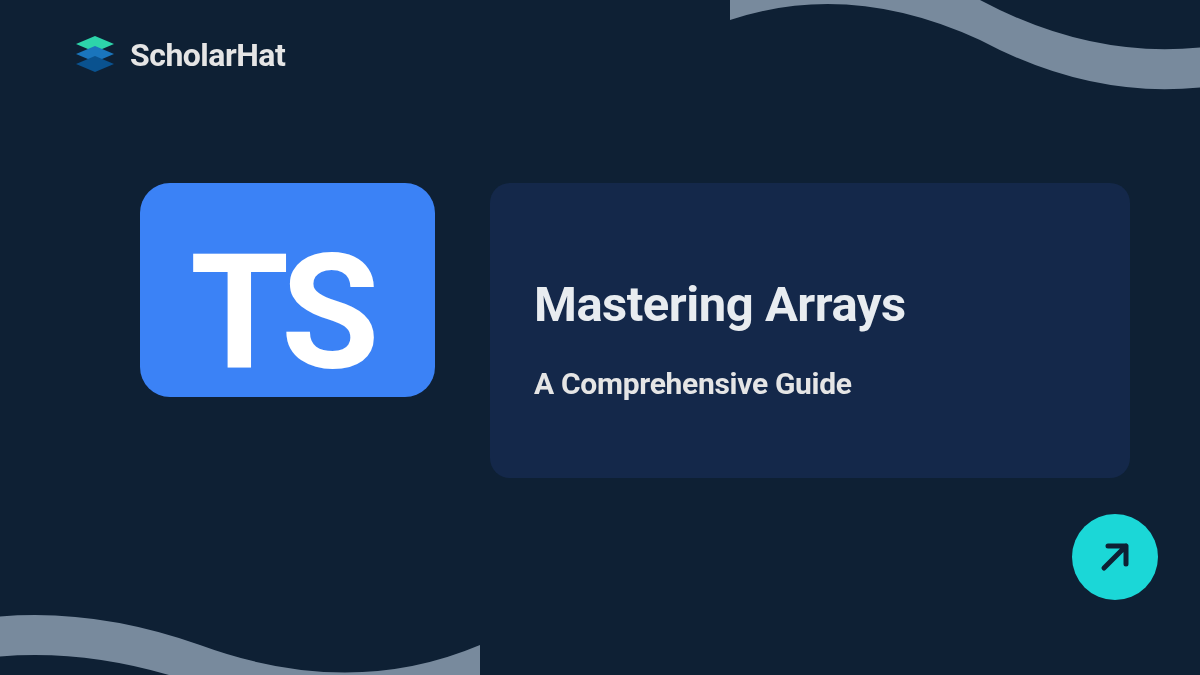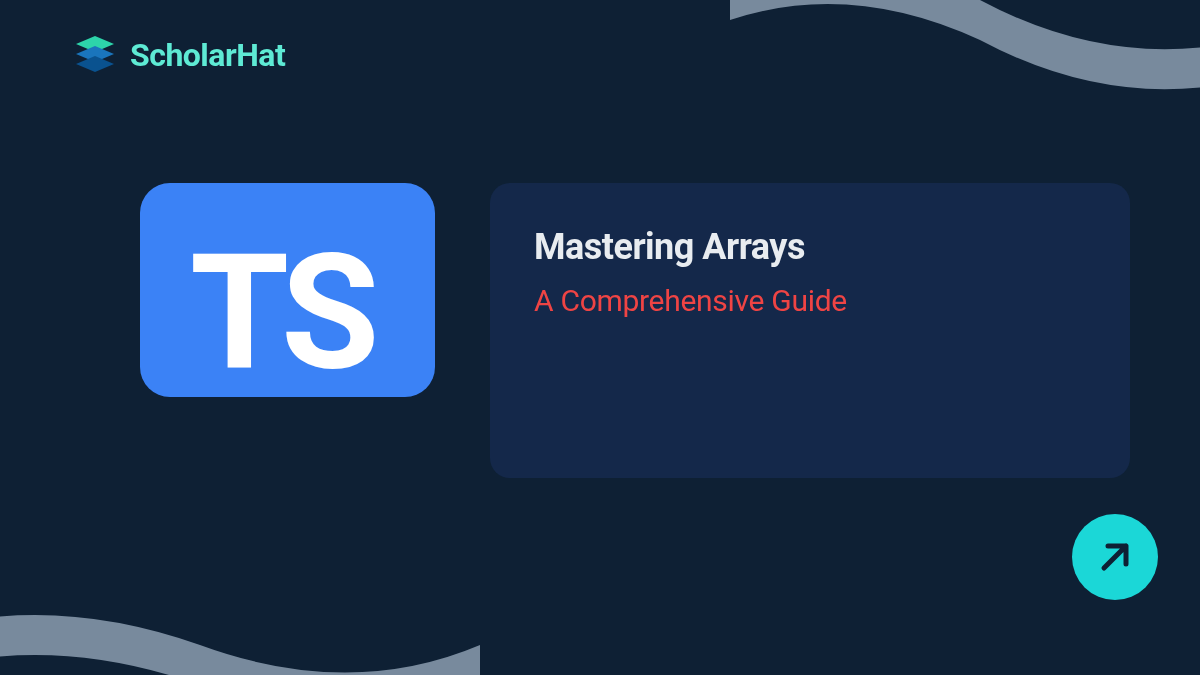--- a/index.html
+++ b/index.html
@@ -38,21 +38,21 @@
       display: flex;
       align-items: center;
       gap: 12px;
       z-index: 1;
     }
     .brand-icon {
       width: 46px;
       height: 46px;
     }
     .brand-text {
-      color: #5eead4;
+      color: #e5e5e5;
       font-size: 32px;
       font-weight: 700;
       letter-spacing: -0.5px;
     }
     .ts-badge {
       position: absolute;
       top: 183px;
       left: 140px;
       width: 295px;
       height: 214px;
@@ -78,30 +78,31 @@
       left: 490px;
       width: 640px;
       height: 295px;
       background: #14284a;
       border-radius: 20px;
       padding: 38px 44px;
       z-index: 1;
     }
     .content-title {
       color: #e8ecf0;
-      font-size: 36px;
+      font-size: 49px;
       font-weight: 700;
       line-height: 1.45;
       letter-spacing: -0.5px;
+      margin-top: 48px;
     }
     .content-subtitle {
-      color: #ef4444;
+      color: #e5e5e5;
       font-size: 30px;
-      font-weight: 400;
-      margin-top: 10px;
+      font-weight: 700;
+      margin-top: 26px;
       letter-spacing: -0.3px;
     }
     .arrow-circle {
       position: absolute;
       bottom: 75px;
       right: 42px;
       width: 86px;
       height: 86px;
       background: #1bd7d7;
       border-radius: 50%;

